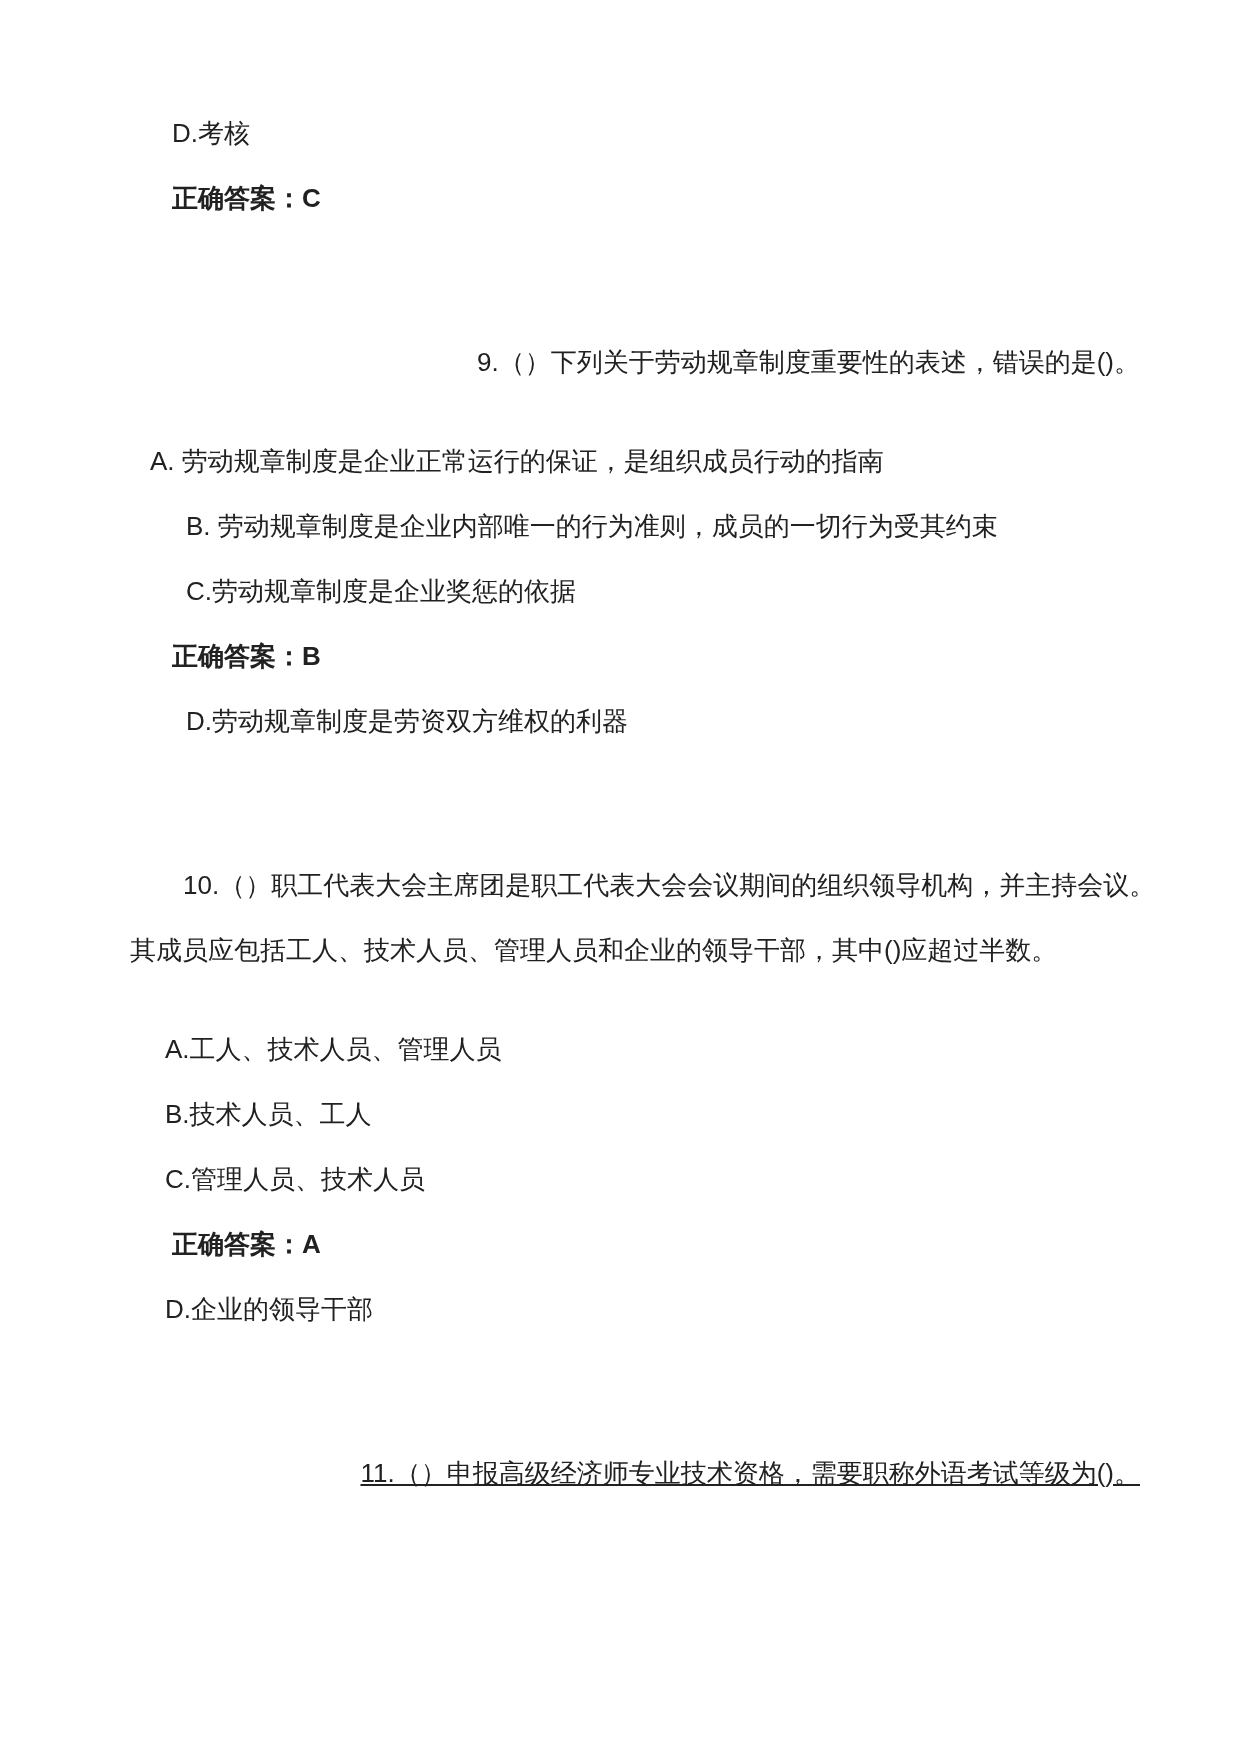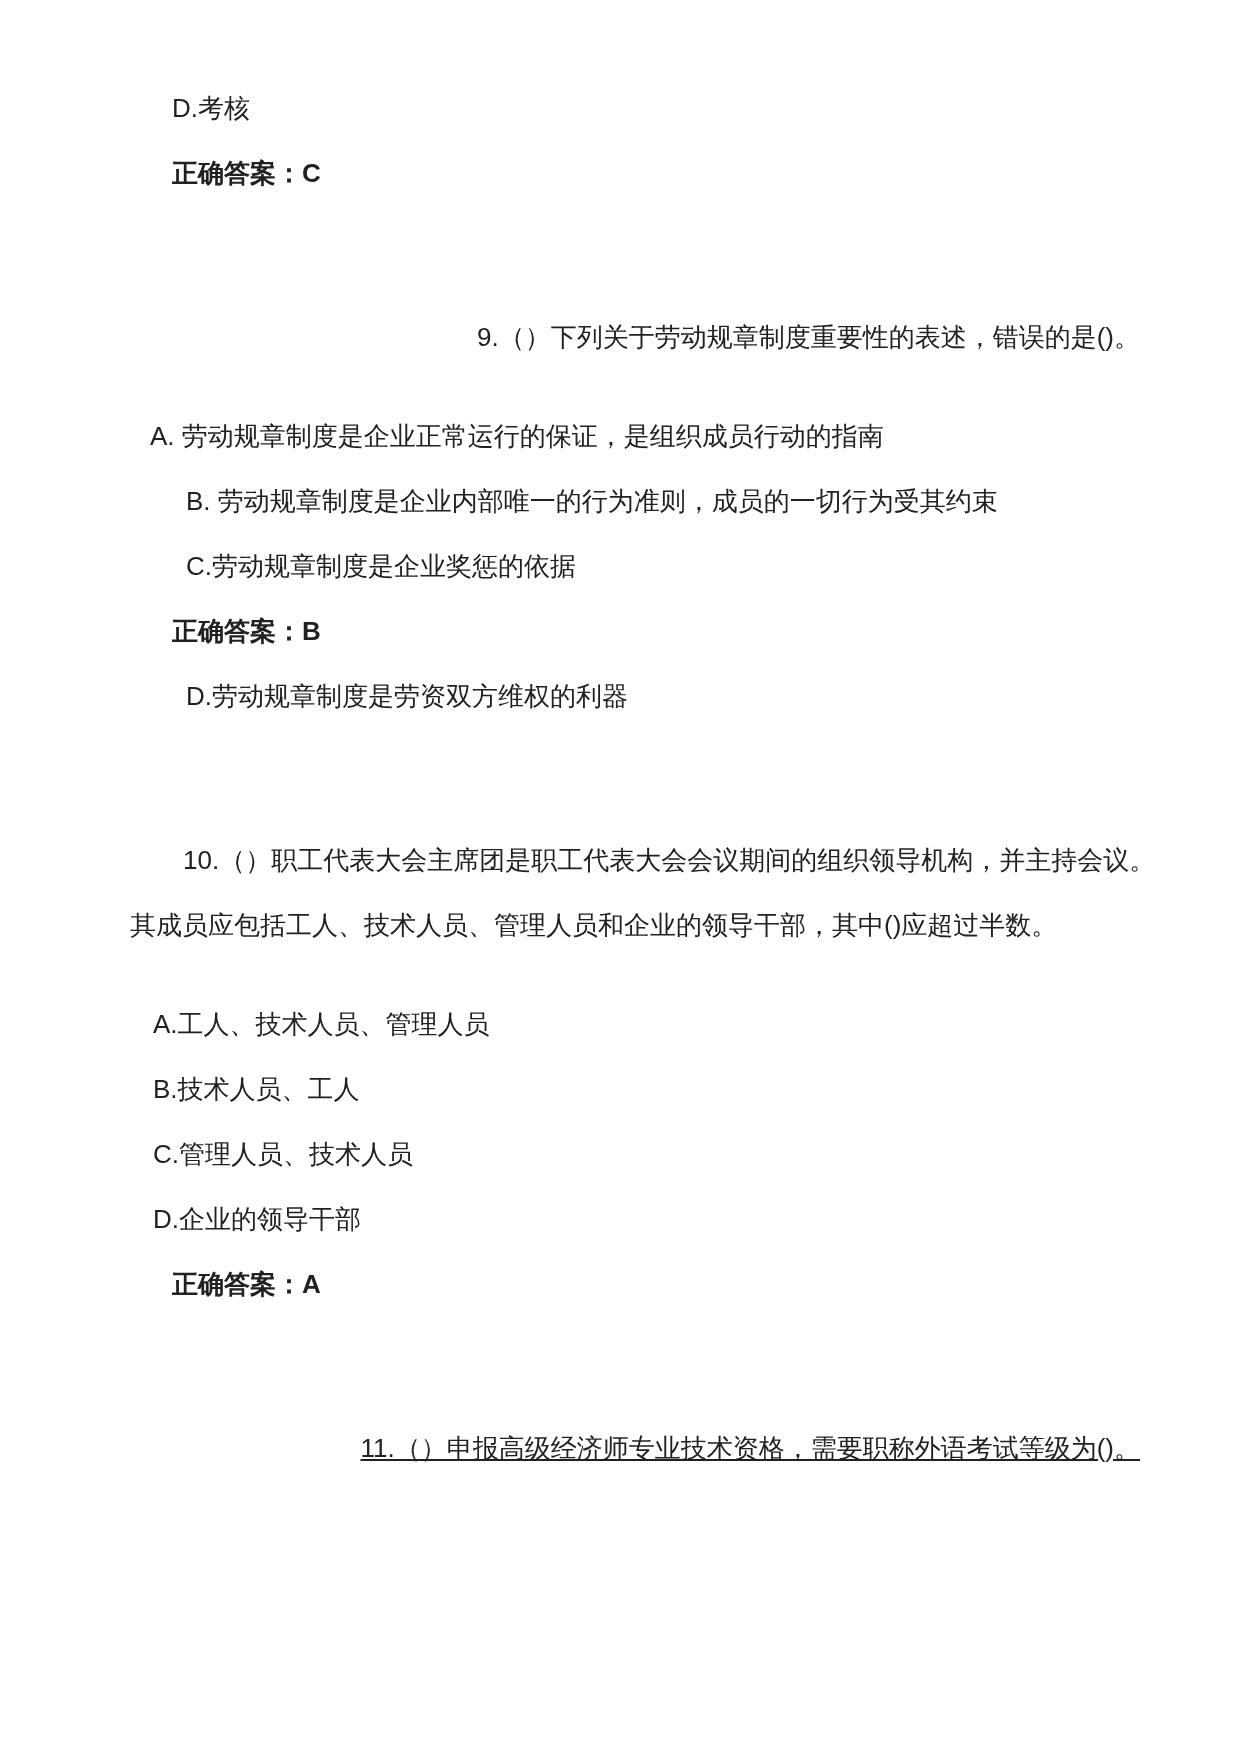--- a/index.html
+++ b/index.html
@@ -6,42 +6,42 @@
       margin: 0;
       padding: 0;
       background: #ffffff;
     }
     .page {
       position: relative;
       box-sizing: border-box;
       width: 1240px;
       height: 1487px;
       background: #ffffff;
-      padding: 91px 100px 0 150px;
+      padding: 116px 100px 0 150px;
       overflow: hidden;
       font-family: "Liberation Sans", "DejaVu Sans", sans-serif;
       font-size: 26px;
       line-height: 34px;
       color: #212121;
     }
     .line {
       margin: 0;
       white-space: nowrap;
     }
     
     .gap-inblock { margin-top: 31px; margin-left: 36px; }        
     .gap-stem-options { margin-top: 65px; }   
     .gap-block { margin-top: 130px; text-align: right; }         
     
     .ind-answer { margin-left: 22px; font-weight: bold; }
     .ind-q8opt  { margin-left: 22px; }
     .ind-q9stem { margin-left: 8px; }
     .ind-q10stem { margin-left: 33px; }
     .ind-q10cont { margin-left: -20px; }
-    .ind-opt10  { margin-left: 3px; }
+    .ind-opt10  { margin-left: 15px; }
     .ind-q11stem { margin-left: 3px; text-decoration: underline; }
   </style>
 </head>
 <body>
 
 <div class="page">
 
   <section>
     <p class="line ind-q8opt">D.考核</p>
     <p class="line gap-inblock ind-answer">正确答案：C</p>
@@ -55,21 +55,21 @@
     <p class="line gap-inblock ind-answer">正确答案：B</p>
     <p class="line gap-inblock">D.劳动规章制度是劳资双方维权的利器</p>
   </section>
 
   <section>
     <p class="line gap-block ind-q10stem">10.（）职工代表大会主席团是职工代表大会会议期间的组织领导机构，并主持会议。</p>
     <p class="line gap-inblock ind-q10cont">其成员应包括工人、技术人员、管理人员和企业的领导干部，其中()应超过半数。</p>
     <p class="line gap-stem-options ind-opt10">A.工人、技术人员、管理人员</p>
     <p class="line gap-inblock ind-opt10">B.技术人员、工人</p>
     <p class="line gap-inblock ind-opt10">C.管理人员、技术人员</p>
+    <p class="line gap-inblock ind-answer">正确答案：A</p>
     <p class="line gap-inblock ind-opt10">D.企业的领导干部</p>
-    <p class="line gap-inblock ind-answer">正确答案：A</p>
   </section>
 
   <section>
     <p class="line gap-block ind-q11stem">11.（）申报高级经济师专业技术资格，需要职称外语考试等级为()。</p>
   </section>
 
 </div>
 
 </body></html>

